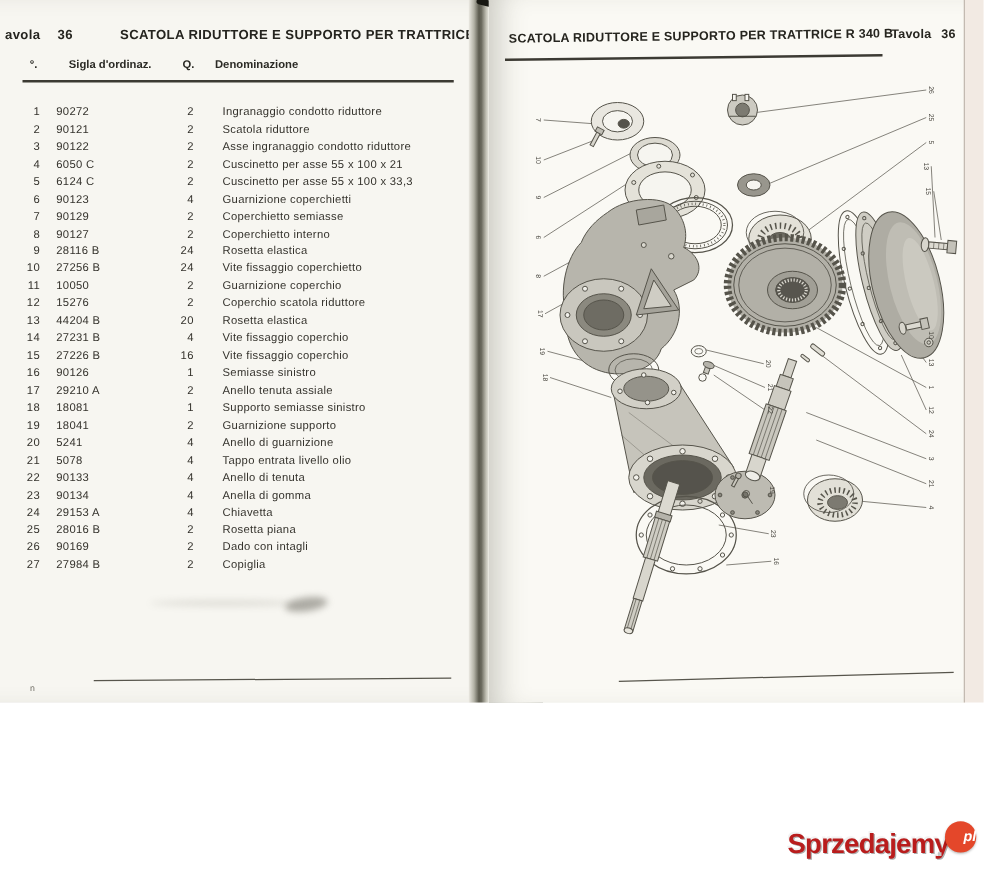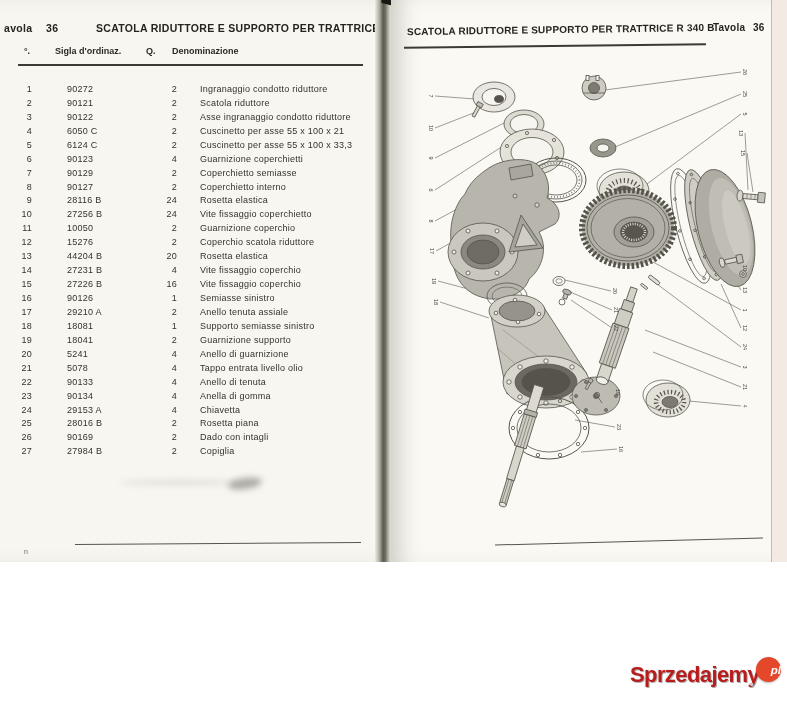--- a/index.html
+++ b/index.html
@@ -26,21 +26,21 @@
   .lp-title{position:absolute;left:96px;top:0;white-space:nowrap;}
   .lp-colhead{position:absolute;left:0;top:46px;width:377px;height:14px;font-weight:bold;font-size:9px;color:#2b2a25;}
   .lp-colhead .h-num{position:absolute;left:8px;width:22px;text-align:right;}
   .lp-colhead .h-code{position:absolute;left:55px;}
   .lp-colhead .h-qty{position:absolute;left:146px;}
   .lp-colhead .h-name{position:absolute;left:172px;}
   .lp-rule{position:absolute;left:18px;top:64px;width:345px;height:2px;background:#3c3a33;}
   .tbody{position:absolute;left:0;top:82px;width:377px;}
   .trow{display:flex;height:13.95px;align-items:center;font-size:9px;letter-spacing:.25px;color:#34322c;}
   .col-num{width:32px;text-align:right;flex:none;}
-  .col-code{margin-left:35px;width:88px;flex:none;}
+  .col-code{margin-left:13px;width:88px;flex:none;}
   .col-qty{width:22px;text-align:right;flex:none;}
   .col-name{margin-left:23px;white-space:nowrap;}
   .lp-bottom-rule{position:absolute;left:75px;top:543px;width:286px;height:1px;background:#57554c;
                   transform:rotate(-0.4deg);}
   .lp-footnote{position:absolute;left:24px;top:548px;font-size:7px;color:#6d6b62;}
   .smudge1{position:absolute;left:228px;top:478px;width:34px;height:11px;background:#6f6d64;border-radius:50%;
            filter:blur(3px);opacity:.55;transform:rotate(-8deg);}
   .smudge2{position:absolute;left:120px;top:480px;width:120px;height:5px;background:#8a887d;border-radius:50%;
            filter:blur(3px);opacity:.22;}
   

